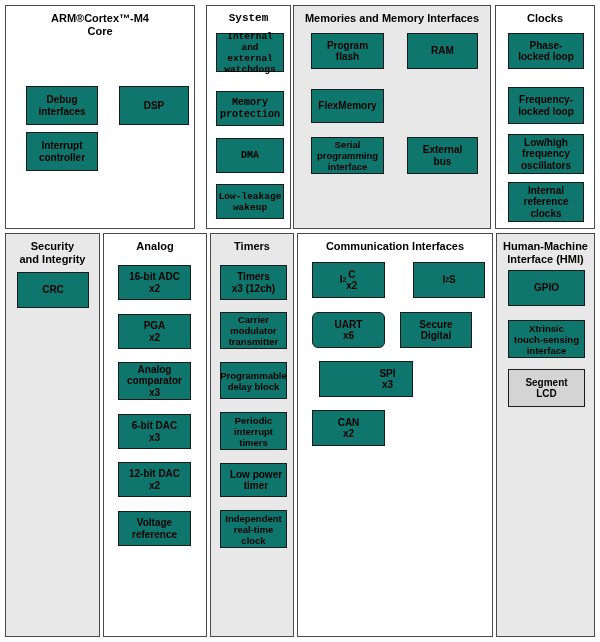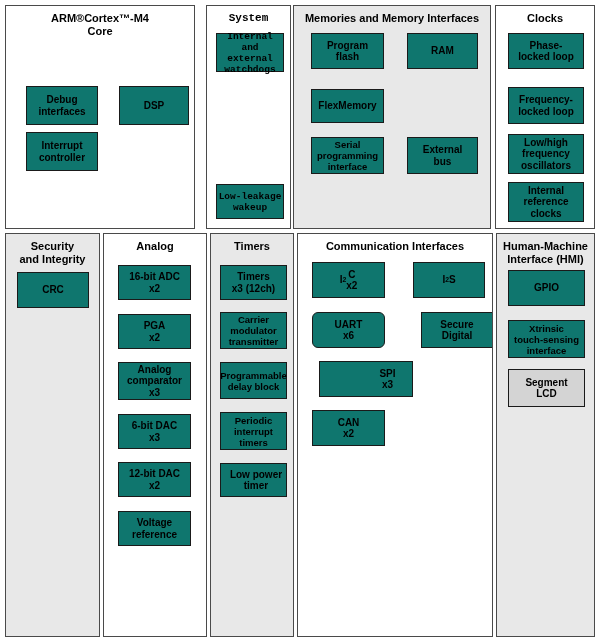--- a/index.html
+++ b/index.html
@@ -92,20 +92,23 @@
     <div class="block" style="left:113px; top:80px; width:70px; height:39px;">DSP</div>
     <div class="block" style="left:20px; top:126px; width:72px; height:39px;">Interrupt
 controller</div>
   </div>
 
   <div class="panel" style="left:206px; top:5px; width:85px; height:224px;font-family:Liberation Mono, monospace;">
     <div class="panel-title">System</div>
     <div class="block tight" style="left:9px; top:27px; width:68px; height:39px;">Internal
 and external
 watchdogs</div>
+    <div class="block" style="left:9px; top:85px; width:68px; height:35px;">Memory
+protection</div>
+    <div class="block" style="left:9px; top:132px; width:68px; height:35px;">DMA</div>
     <div class="block tight" style="left:9px; top:178px; width:68px; height:35px;">Low-leakage
 wakeup</div>
   </div>
 
   <div class="panel shaded" style="left:293px; top:5px; width:198px; height:224px;">
     <div class="panel-title">Memories and Memory Interfaces</div>
     <div class="block" style="left:17px; top:27px; width:73px; height:36px;">Program
 flash</div>
     <div class="block" style="left:113px; top:27px; width:71px; height:36px;">RAM</div>
     <div class="block" style="left:17px; top:83px; width:73px; height:34px;">FlexMemory</div>
@@ -160,29 +163,32 @@
     <div class="block tight" style="left:9px; top:78px; width:67px; height:37px;">Carrier
 modulator
 transmitter</div>
     <div class="block tight" style="left:9px; top:128px; width:67px; height:37px;">Programmable
 delay block</div>
     <div class="block tight" style="left:9px; top:178px; width:67px; height:38px;">Periodic
 interrupt
 timers</div>
     <div class="block" style="left:9px; top:229px; width:67px; height:34px;padding-left:6px;">Low power
 timer</div>
+    <div class="block tight" style="left:9px; top:276px; width:67px; height:38px;">Independent
+real-time
+clock</div>
   </div>
 
   <div class="panel" style="left:297px; top:233px; width:196px; height:404px;">
     <div class="panel-title">Communication Interfaces</div>
     <div class="block" style="left:14px; top:28px; width:73px; height:36px;">I<sup>2</sup>C<br>x2</div>
     <div class="block" style="left:115px; top:28px; width:72px; height:36px;">I<sup>2</sup>S</div>
     <div class="block" style="left:14px; top:78px; width:73px; height:36px;border-radius:6px;">UART
 x6</div>
-    <div class="block" style="left:123px; top:78px; width:72px; height:36px;">Secure
+    <div class="block" style="left:102px; top:78px; width:72px; height:36px;">Secure
 Digital</div>
     <div class="block" style="left:21px; top:127px; width:94px; height:36px;padding-left:44px;">SPI
 x3</div>
     <div class="block" style="left:14px; top:176px; width:73px; height:36px;">CAN
 x2</div>
   </div>
 
   <div class="panel shaded" style="left:496px; top:233px; width:99px; height:404px;">
     <div class="panel-title small">Human-Machine
 Interface (HMI)</div>

